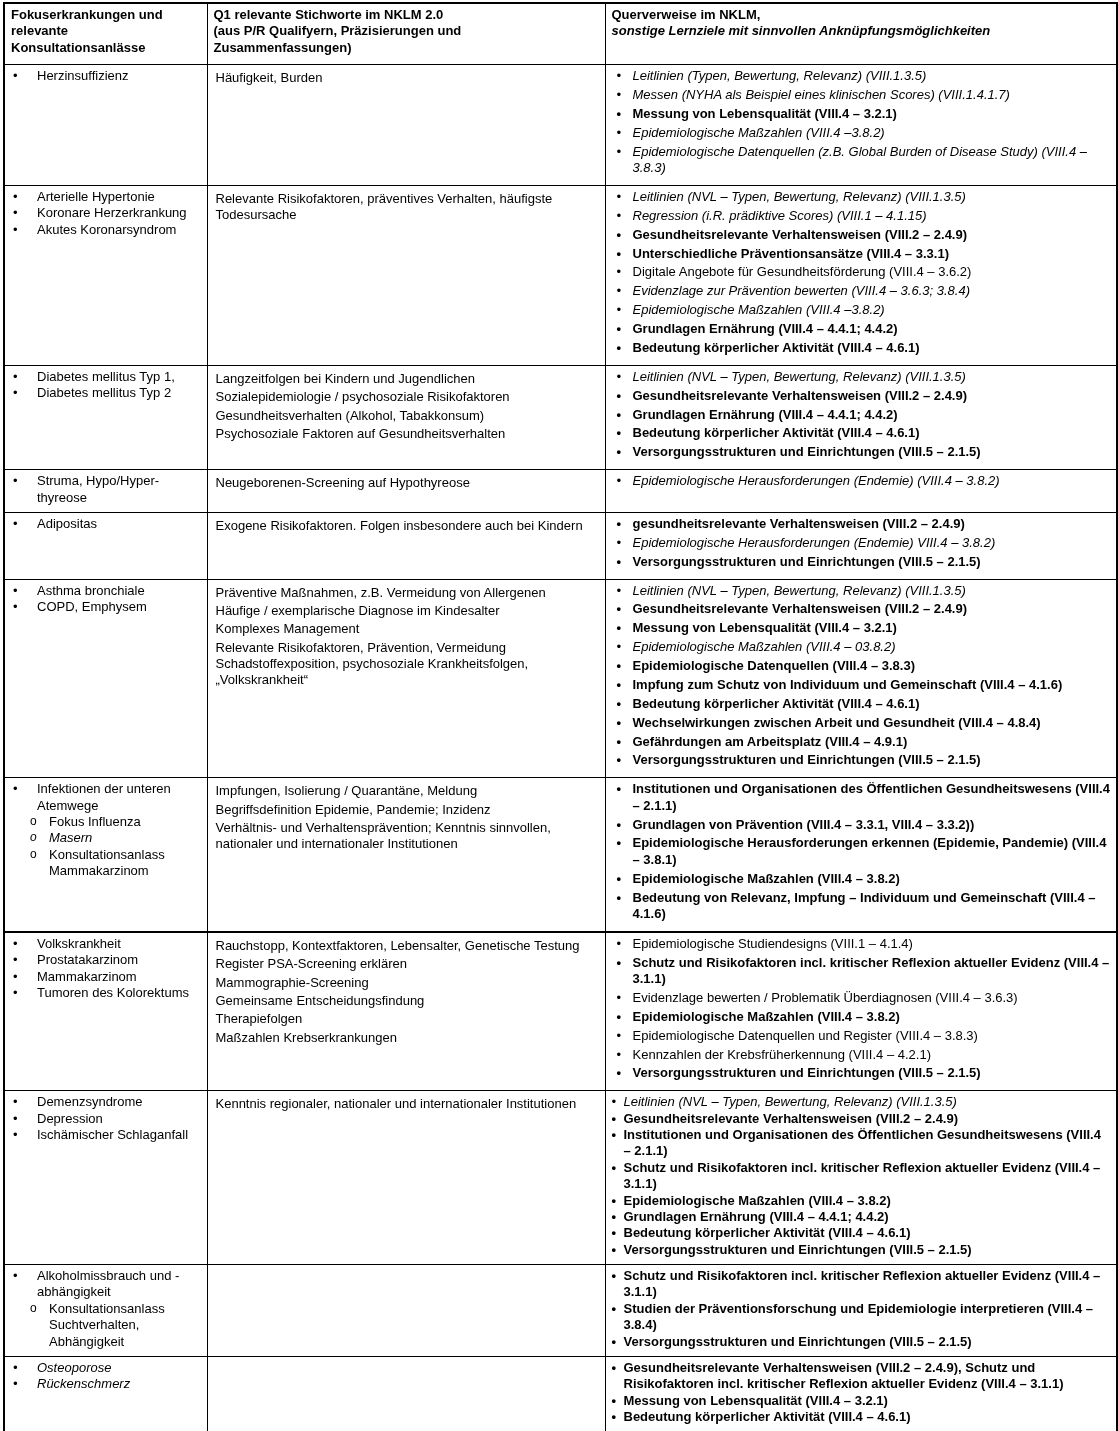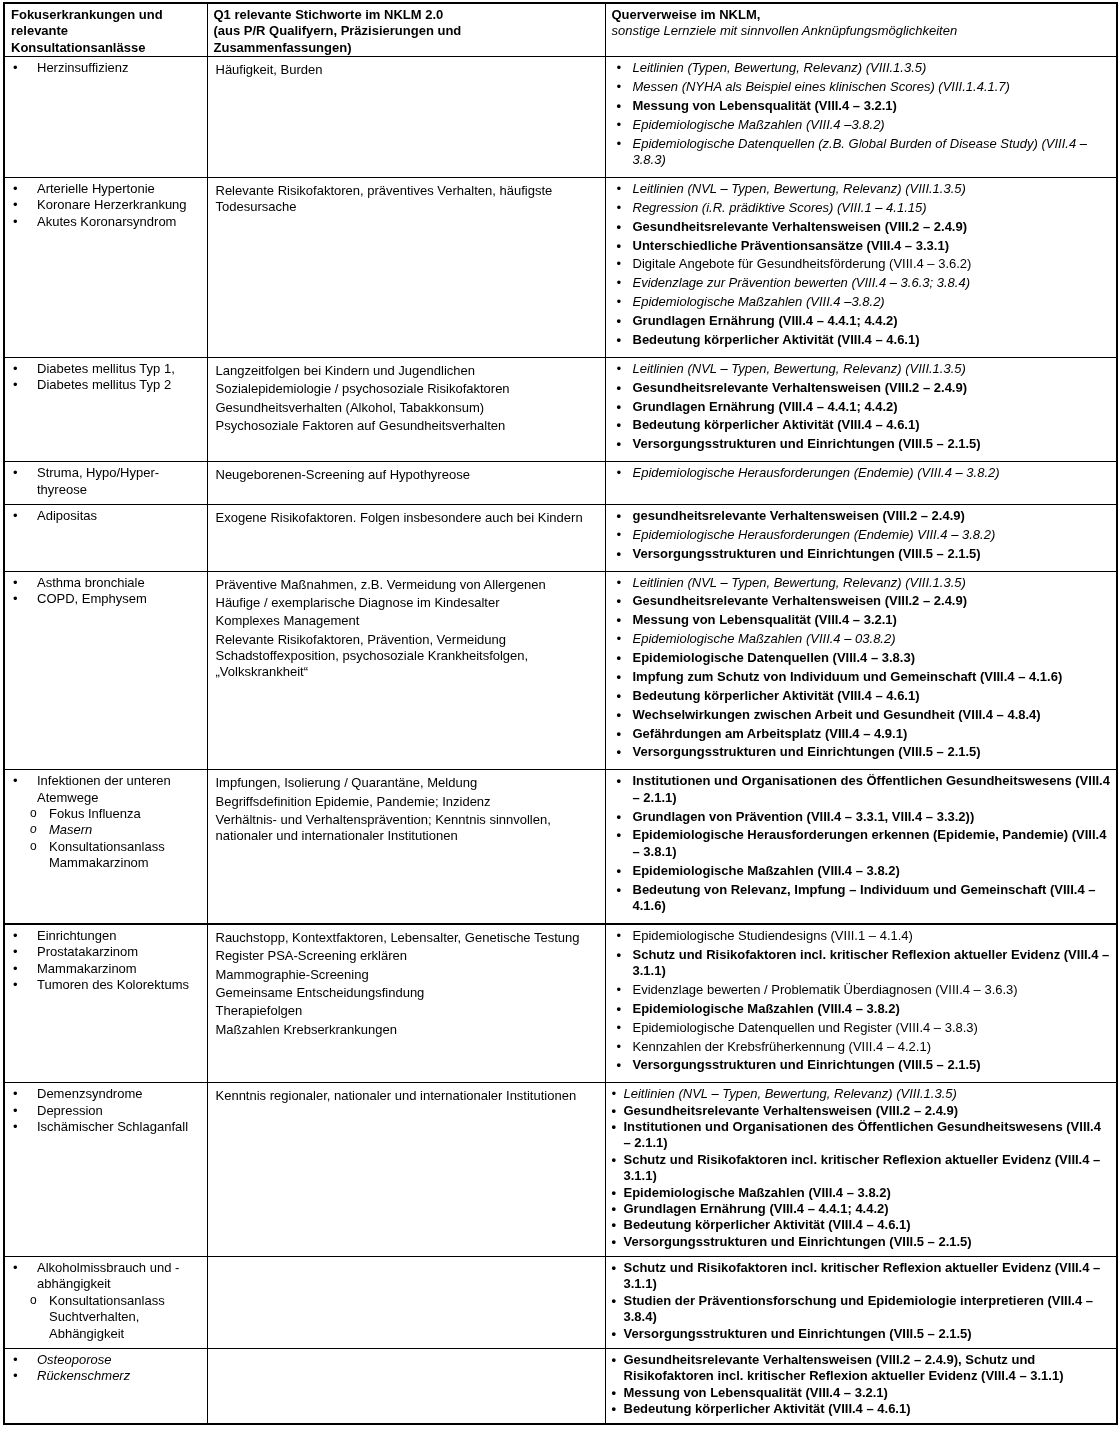--- a/index.html
+++ b/index.html
@@ -24,22 +24,22 @@
   th, td {
     border: 1px solid #000;
     vertical-align: top;
     text-align: left;
     padding: 3px 6px 6px 6px;
     font-size: 13px;
     line-height: 1.26;
     font-weight: normal;
     overflow-wrap: break-word;
   }
-  thead th { font-weight: bold; padding-bottom: 0; }
-  .hdr-sub { font-weight: normal; font-style: italic; }
+  thead th { font-weight: bold; padding-bottom: 8px; }
+  .hdr-sub { font-weight: bold; font-style: italic; }
 
   .b { font-weight: bold; }
   .i { font-style: italic; }
 
   
   .d-item { display: flex; }
   .d-item > .blt { flex: 0 0 26px; padding-left: 2px; }
   .d-item.lvl2 { padding-left: 17px; }
   .d-item.lvl2 > .blt { flex: 0 0 21px; font-size: 12px; }
   .d-item > .txt { flex: 1; }
@@ -365,21 +365,21 @@
             <div class="ref-item b">
               <span class="blt">•</span>
               <span class="txt">Bedeutung von Relevanz, Impfung – Individuum und Gemeinschaft (VIII.4 – 4.1.6)</span>
             </div>
           </td>
         </tr>
         <tr>
           <td class="col-diseases">
             <div class="d-item">
               <span class="blt">•</span>
-              <span class="txt">Einrichtungen</span>
+              <span class="txt">Volkskrankheit</span>
             </div>
             <div class="d-item">
               <span class="blt">•</span>
               <span class="txt">Prostatakarzinom</span>
             </div>
             <div class="d-item">
               <span class="blt">•</span>
               <span class="txt">Mammakarzinom</span>
             </div>
             <div class="d-item">

